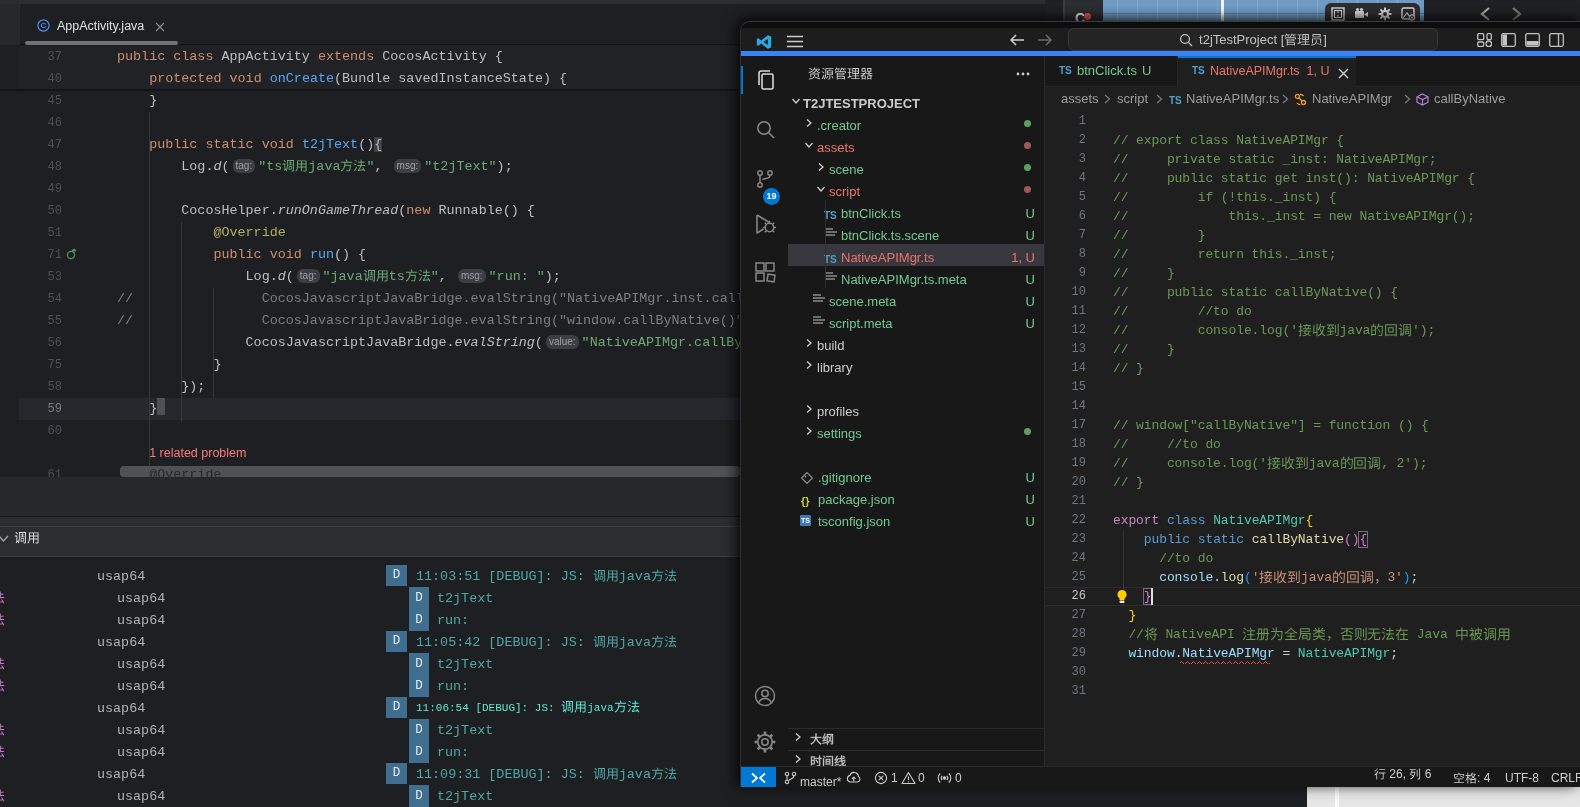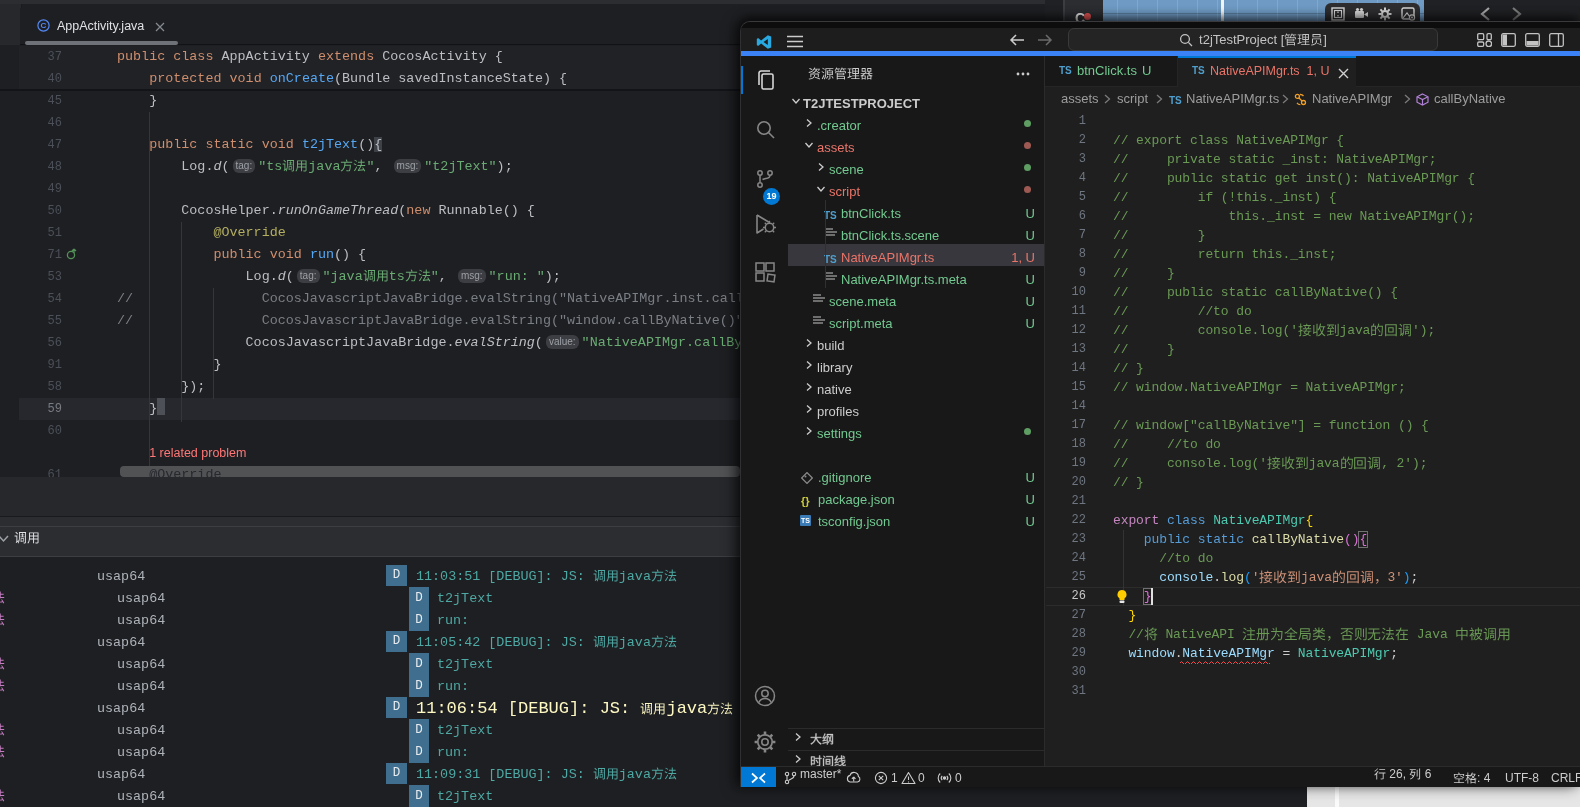--- a/index.html
+++ b/index.html
@@ -126,21 +126,21 @@
           <use href="#u65b9"></use>
         </svg><svg class="cj J" viewBox="0 0 1000 1000">
           <use href="#u6cd5"></use>
         </svg>"</span>, <span class="inl">msg:</span><span class="st">"run: "</span>);</pre>
 <div class="jn" style="left:0;top:243px">54</div>
     <pre class="jc ab" style="left:117px;top:243px"><span class="cm">//                CocosJavascriptJavaBridge.evalString("NativeAPIMgr.inst.callByNative();");</span></pre>
 <div class="jn" style="left:0;top:265px">55</div>
     <pre class="jc ab" style="left:117px;top:265px"><span class="cm">//                CocosJavascriptJavaBridge.evalString("window.callByNative()");</span></pre>
 <div class="jn" style="left:0;top:287px">56</div>
     <pre class="jc ab" style="left:117px;top:287px">                CocosJavascriptJavaBridge.<span class="it">evalString</span>(<span class="inl">value:</span><span class="st">"NativeAPIMgr.callByNative()");</span></pre>
-<div class="jn" style="left:0;top:309px">91</div>
+<div class="jn" style="left:0;top:309px">75</div>
     <pre class="jc ab" style="left:117px;top:309px">            }</pre>
 <div class="jn" style="left:0;top:331px">58</div>
     <pre class="jc ab" style="left:117px;top:331px">        });</pre>
 <div class="ab" style="left:19px;top:353px;width:721px;height:22px;background:#26282e"></div>
     <div class="jn" style="left:0;top:353px"><span style="color:#787c83">59</span></div>
     <pre class="jc ab" style="left:117px;top:353px">    }<span style="display:inline-block;width:8px;height:17px;background:#4d5057;vertical-align:-3px"></span></pre>
 <div class="jn" style="left:0;top:375px">60</div>
     <pre class="jc ab" style="left:117px;top:375px"></pre>
 <div class="jn" style="left:0;top:397px"></div>
     <pre class="jc ab" style="left:117px;top:397px">    <span style="color:#f77;font-family:'Liberation Sans';font-size:12.5px">1 related problem</span></pre>
@@ -211,21 +211,21 @@
     <div class="ab" style="left:409px;top:96px;width:20px;height:22px;background:#3f6e8e;color:#e8ecf0;font-size:12.5px;text-align:center;line-height:22px;font-family:'Liberation Mono'">D</div>
     <pre class="ab" style="left:437px;top:97px;font-size:13.4px;line-height:21px;color:#4ea8a3">t2jText</pre>
 <div class="ab" style="left:-8px;top:121px;width:14px;height:14px;color:#c57bc0;font-size:13px;overflow:hidden"><svg class="cj L" viewBox="0 0 1000 1000">
         <use href="#u6cd5"></use>
       </svg></div>
     <pre class="ab" style="left:117px;top:119px;font-size:13.4px;line-height:21px;color:#aeb3ba">usap64</pre>
     <div class="ab" style="left:409px;top:118px;width:20px;height:22px;background:#3f6e8e;color:#e8ecf0;font-size:12.5px;text-align:center;line-height:22px;font-family:'Liberation Mono'">D</div>
     <pre class="ab" style="left:437px;top:119px;font-size:13.4px;line-height:21px;color:#4ea8a3">run:</pre>
 <pre class="ab" style="left:97px;top:141px;font-size:13.4px;line-height:21px;color:#aeb3ba">usap64</pre>
     <div class="ab" style="left:386px;top:140px;width:21px;height:21px;background:#3f6e8e;color:#e8ecf0;font-size:12.5px;text-align:center;line-height:20px;font-family:'Liberation Mono'">D</div>
-    <pre class="ab" style="left:416px;top:141px;font-size:17px;line-height:21px;color:#fef9c3">11:06:54 [DEBUG]: JS: <svg class="cj L" viewBox="0 0 1000 1000">
+    <pre class="ab" style="left:416px;top:141px;font-size:11px;line-height:21px;color:#5eead4">11:06:54 [DEBUG]: JS: <svg class="cj L" viewBox="0 0 1000 1000">
         <use href="#u8c03"></use>
       </svg><svg class="cj L" viewBox="0 0 1000 1000">
         <use href="#u7528"></use>
       </svg>java<svg class="cj L" viewBox="0 0 1000 1000">
         <use href="#u65b9"></use>
       </svg><svg class="cj L" viewBox="0 0 1000 1000">
         <use href="#u6cd5"></use>
       </svg></pre>
 <div class="ab" style="left:-8px;top:165px;width:14px;height:14px;color:#c57bc0;font-size:13px;overflow:hidden"><svg class="cj L" viewBox="0 0 1000 1000">
         <use href="#u6cd5"></use>
@@ -502,27 +502,20 @@
           <path d="M3 1.5 L7 5 L3 8.5" stroke="#cccccc" stroke-width="1.3" fill="none"></path>
         </svg>
         <div class="ab" style="left:29px;top:3px;color:#cccccc">build</div>
       </div>
       <div class="row" style="left:0;top:298px;width:257px">
         <svg class="ab" style="left:16px;top:6px" width="10" height="10" viewBox="0 0 10 10">
           <path d="M3 1.5 L7 5 L10.5 8.5" stroke="none"></path>
           <path d="M3 1.5 L7 5 L3 8.5" stroke="#cccccc" stroke-width="1.3" fill="none"></path>
         </svg>
         <div class="ab" style="left:29px;top:3px;color:#cccccc">library</div>
-      </div>
-      <div class="row" style="left:0;top:320px;width:257px">
-        <svg class="ab" style="left:16px;top:6px" width="10" height="10" viewBox="0 0 10 10">
-          <path d="M3 1.5 L7 5 L10.5 8.5" stroke="none"></path>
-          <path d="M3 1.5 L7 5 L3 8.5" stroke="#cccccc" stroke-width="1.3" fill="none"></path>
-        </svg>
-        <div class="ab" style="left:29px;top:3px;color:#cccccc">native</div>
       </div>
       <div class="row" style="left:0;top:364px;width:257px">
         <svg class="ab" style="left:16px;top:6px" width="10" height="10" viewBox="0 0 10 10">
           <path d="M3 1.5 L7 5 L10.5 8.5" stroke="none"></path>
           <path d="M3 1.5 L7 5 L3 8.5" stroke="#cccccc" stroke-width="1.3" fill="none"></path>
         </svg>
         <div class="ab" style="left:29px;top:3px;color:#73c991">settings</div>
         <div class="ab" style="right:14px;top:8px;width:7px;height:7px;border-radius:50%;background:#5e9e63"></div>
       </div>
       <div class="row" style="left:0;top:342px;width:257px">
@@ -660,21 +653,20 @@
           </svg><svg class="cj V" viewBox="0 0 1000 1000">
             <use href="#u56de"></use>
           </svg><svg class="cj V" viewBox="0 0 1000 1000">
             <use href="#u8c03"></use>
           </svg>');</span></pre>
 <div class="vn" style="left:0;top:230px;color:#6e7681">13</div>
 <pre class="vc ab" style="left:67px;top:230px"><span class="gr">//     }</span></pre>
 <div class="vn" style="left:0;top:249px;color:#6e7681">14</div>
 <pre class="vc ab" style="left:67px;top:249px"><span class="gr">// }</span></pre>
 <div class="vn" style="left:0;top:268px;color:#6e7681">15</div>
-<pre class="vc ab" style="left:67px;top:268px"><span class="gr">// window.NativeAPIMgr = NativeAPIMgr;</span></pre>
 <div class="vn" style="left:0;top:287px;color:#6e7681">14</div>
 <div class="vn" style="left:0;top:306px;color:#6e7681">17</div>
 <pre class="vc ab" style="left:67px;top:306px"><span class="gr">// window["callByNative"] = function () {</span></pre>
 <div class="vn" style="left:0;top:325px;color:#6e7681">18</div>
 <pre class="vc ab" style="left:67px;top:325px"><span class="gr">//     //to do</span></pre>
 <div class="vn" style="left:0;top:344px;color:#6e7681">19</div>
 <pre class="vc ab" style="left:67px;top:344px"><span class="gr">//     console.log('<svg class="cj V" viewBox="0 0 1000 1000">
             <use href="#u63a5"></use>
           </svg><svg class="cj V" viewBox="0 0 1000 1000">
             <use href="#u6536"></use>
@@ -773,21 +765,21 @@
         </svg>
       </div>
 <svg class="ab" style="left:43px;top:4px" width="13" height="14" viewBox="0 0 13 14">
         <g fill="none" stroke="#cccccc" stroke-width="1.1">
           <circle cx="3" cy="3" r="1.7"></circle>
           <circle cx="10" cy="3" r="1.7"></circle>
           <circle cx="3" cy="11" r="1.7"></circle>
           <path d="M3 4.7 V9.3 M10 4.7 C10 8 6.5 7.5 4.7 9.3"></path>
         </g>
       </svg>
-<div class="ab" style="left:59px;top:0">master*</div>
+<div class="ab" style="left:59px;top:8px">master*</div>
 <svg class="ab" style="left:105px;top:4px" width="15" height="14" viewBox="0 0 15 14">
         <path d="M4 11 A3.4 3.4 0 0 1 4 4.4 A4.3 4.3 0 0 1 12.4 5.6 A2.9 2.9 0 0 1 11.5 11 Z" fill="none" stroke="#cccccc" stroke-width="1.1"></path>
         <path d="M7.7 10.5 V6 M7.7 6 L5.9 7.8 M7.7 6 L9.5 7.8" stroke="#cccccc" stroke-width="1.1" fill="none"></path>
       </svg>
 <svg class="ab" style="left:133px;top:4px" width="14" height="14" viewBox="0 0 14 14">
         <circle cx="7" cy="7" r="5.6" fill="none" stroke="#cccccc" stroke-width="1.1"></circle>
         <path d="M4.8 4.8 L9.2 9.2 M9.2 4.8 L4.8 9.2" stroke="#cccccc" stroke-width="1.1"></path>
       </svg>
 <div class="ab" style="left:150px;top:4px">1</div>
 <svg class="ab" style="left:160px;top:4px" width="15" height="14" viewBox="0 0 15 14">

